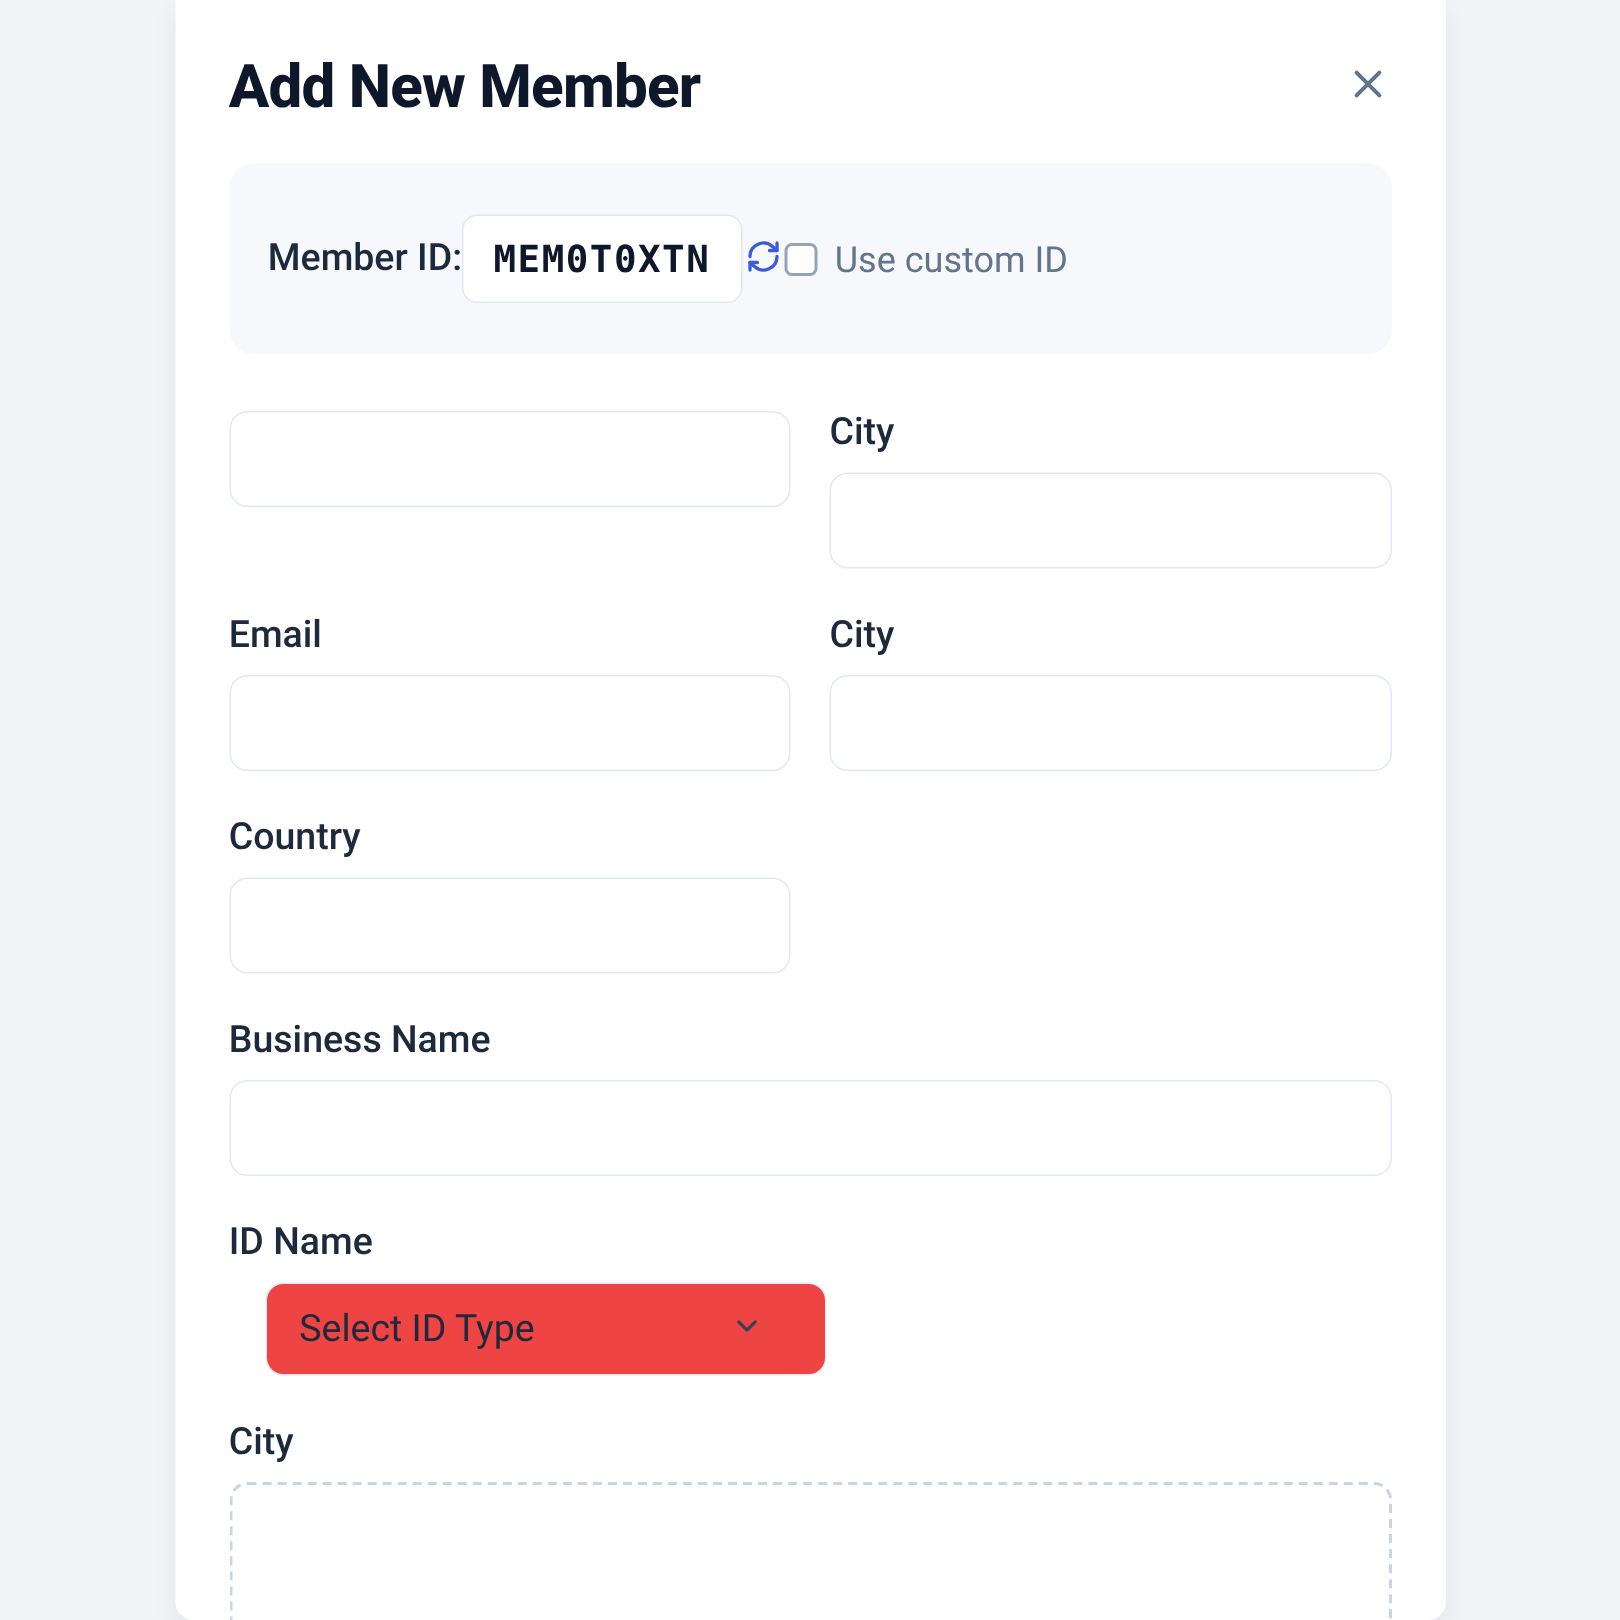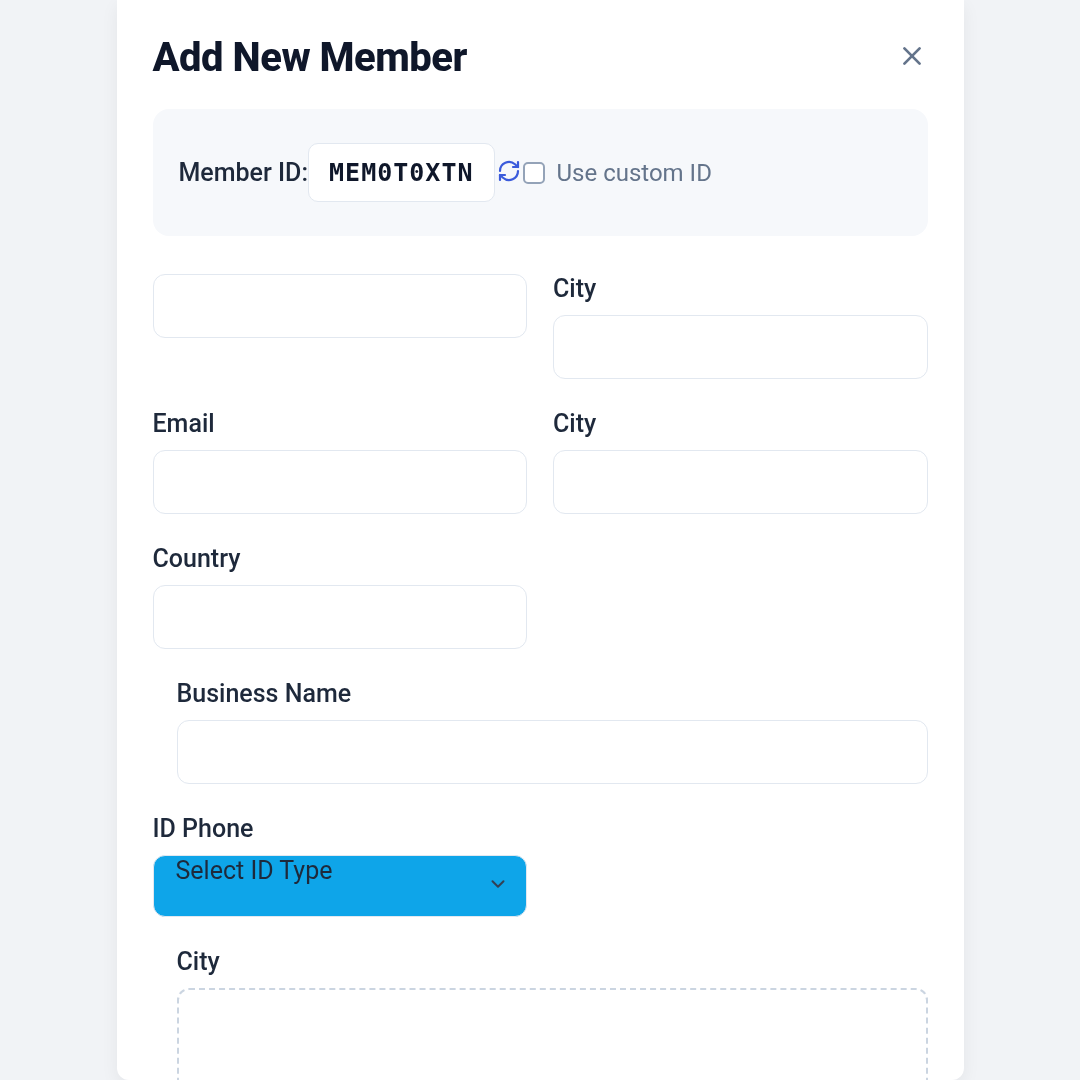--- a/index.html
+++ b/index.html
@@ -95,21 +95,21 @@
     color: #64748b;
   }
 
   .grid {
     display: grid;
     grid-template-columns: 1fr 1fr;
     column-gap: 26px;
     row-gap: 30px;
   }
   .field { display: flex; flex-direction: column; gap: 12px; }
-  .field.full { grid-column: 1 / -1; margin-left: 24px; }
+  .field.full { grid-column: 1 / -1; }
   .field-label {
     font-size: 25px;
     font-weight: 500;
     color: #1e293b;
   }
   .text-input {
     width: 100%;
     height: 64px;
     border: 1px solid #e2e8f0;
     border-radius: 12px;
@@ -118,27 +118,28 @@
     padding: 0 18px;
     color: #1e293b;
     outline: none;
   }
   .select-wrap { position: relative; }
   .select-input {
     width: 100%;
     height: 62px;
     border: 1px solid #e2e8f0;
     border-radius: 12px;
-    background: #0ea5e9;
+    background: #ef4444;
     font-size: 25px;
     color: #1e293b;
     padding: 0 46px 0 22px;
     display: flex;
-    align-items: flex-start;
-    cursor: pointer;
+    align-items: center;
+    cursor: pointer;
+    margin-left: 24px;
   }
   .chevron {
     position: absolute;
     right: 18px;
     top: 50%;
     transform: translateY(-50%);
     color: #334155;
     pointer-events: none;
   }
   .chevron svg { width: 22px; height: 22px; }
@@ -213,21 +214,21 @@
       <input class="text-input" type="text" style="">
     </div>
 
     <div class="field full">
       <label class="field-label">Business Name</label>
       <input class="text-input" type="text" style="">
     </div>
 
 
     <div class="field">
-      <label class="field-label">ID Phone</label>
+      <label class="field-label">ID Name</label>
       <div class="select-wrap">
         <div class="select-input">
           <span>Select ID Type</span>
         </div>
         <span class="chevron">
           <svg viewBox="0 0 24 24" fill="none" stroke="currentColor" stroke-width="2.2" stroke-linecap="round" stroke-linejoin="round">
             <polyline points="6 9 12 15 18 9"></polyline>
           </svg>
         </span>
       </div>

